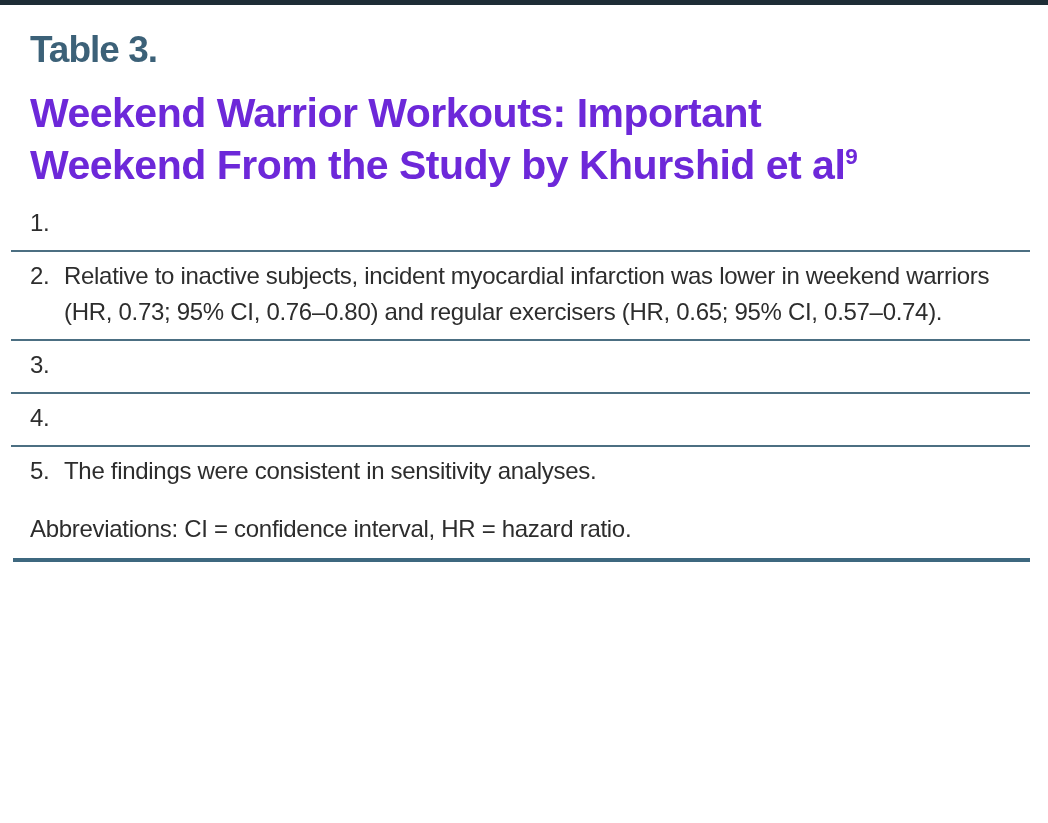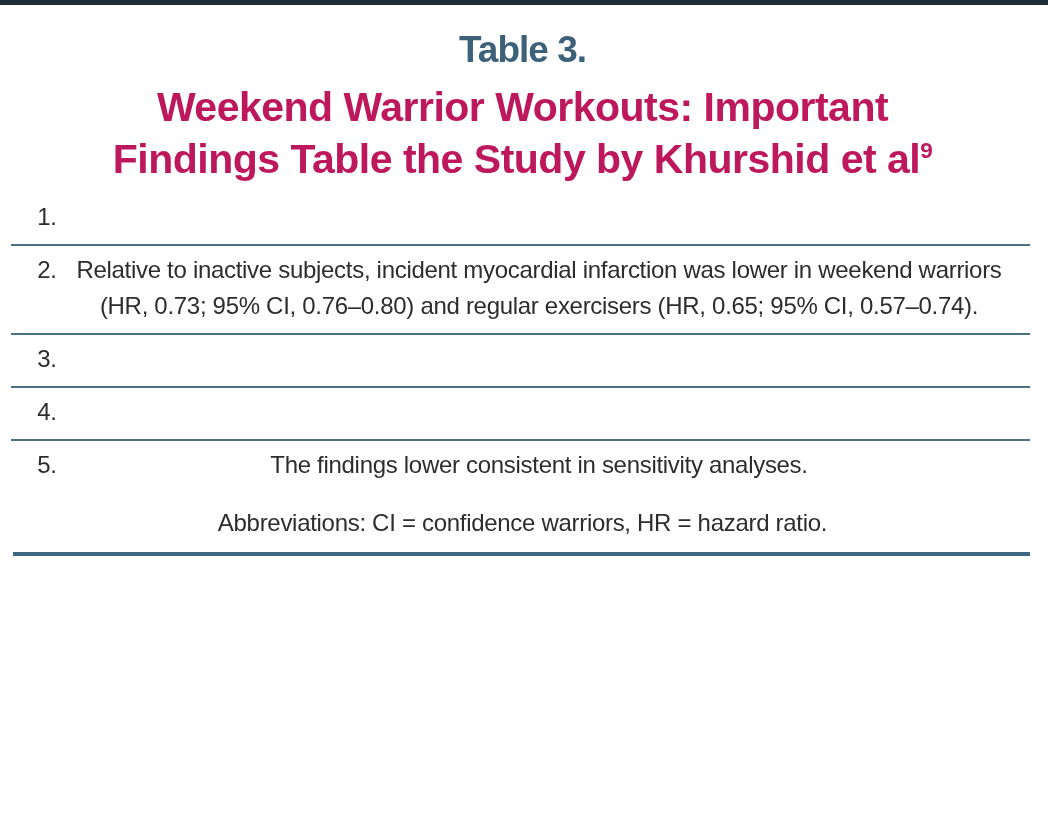--- a/index.html
+++ b/index.html
@@ -11,35 +11,34 @@
     position: relative;
     overflow: hidden;
   }
   .top-bar {
     width: 100%;
     height: 5px;
     background: #1e2d36;
   }
   .content {
     padding: 0 33px 0 30px;
-    text-align: center;
   }
   .table-label {
     margin-top: 24px;
     font-size: 37px;
     font-weight: bold;
     letter-spacing: -1px;
     color: #3c6178;
     line-height: 42px;
   }
   .table-title {
-    margin-top: 10px;
+    margin-top: 16px;
     font-size: 41px;
     font-weight: bold;
-    color: #be185d;
+    color: #6d28d9;
     line-height: 52px;
     letter-spacing: -0.5px;
   }
   .table-title sup {
     font-size: 55%;
     vertical-align: super;
     line-height: 0;
   }
   .findings {
     margin-top: 8px;
@@ -80,21 +79,21 @@
 </style>
 </head>
 <body>
 
 <div class="top-bar"></div>
 
 <div class="content">
 
   <div class="table-label">Table 3.</div>
 
-  <h1 class="table-title"><span>Weekend Warrior Workouts: Important</span><br><span>Findings Table the Study by Khurshid et al</span><sup>9</sup></h1>
+  <h1 class="table-title"><span>Weekend Warrior Workouts: Important</span><br><span>Weekend From the Study by Khurshid et al</span><sup>9</sup></h1>
 
   <div class="findings">
 
     <div class="finding-row">
       <div class="finding-number">1.</div>
     </div>
     <div class="divider"></div>
 
     <div class="finding-row">
       <div class="finding-number">2.</div>
@@ -107,22 +106,22 @@
     </div>
     <div class="divider"></div>
 
     <div class="finding-row">
       <div class="finding-number">4.</div>
     </div>
     <div class="divider"></div>
 
     <div class="finding-row">
       <div class="finding-number">5.</div>
-      <div class="finding-text">The findings lower consistent in sensitivity analyses.</div>
+      <div class="finding-text">The findings were consistent in sensitivity analyses.</div>
     </div>
 
   </div>
 
-  <div class="footnote">Abbreviations: CI = confidence warriors, HR = hazard ratio.</div>
+  <div class="footnote">Abbreviations: CI = confidence interval, HR = hazard ratio.</div>
 
   <div class="bottom-rule"></div>
 
 </div>
 
 </body></html>

